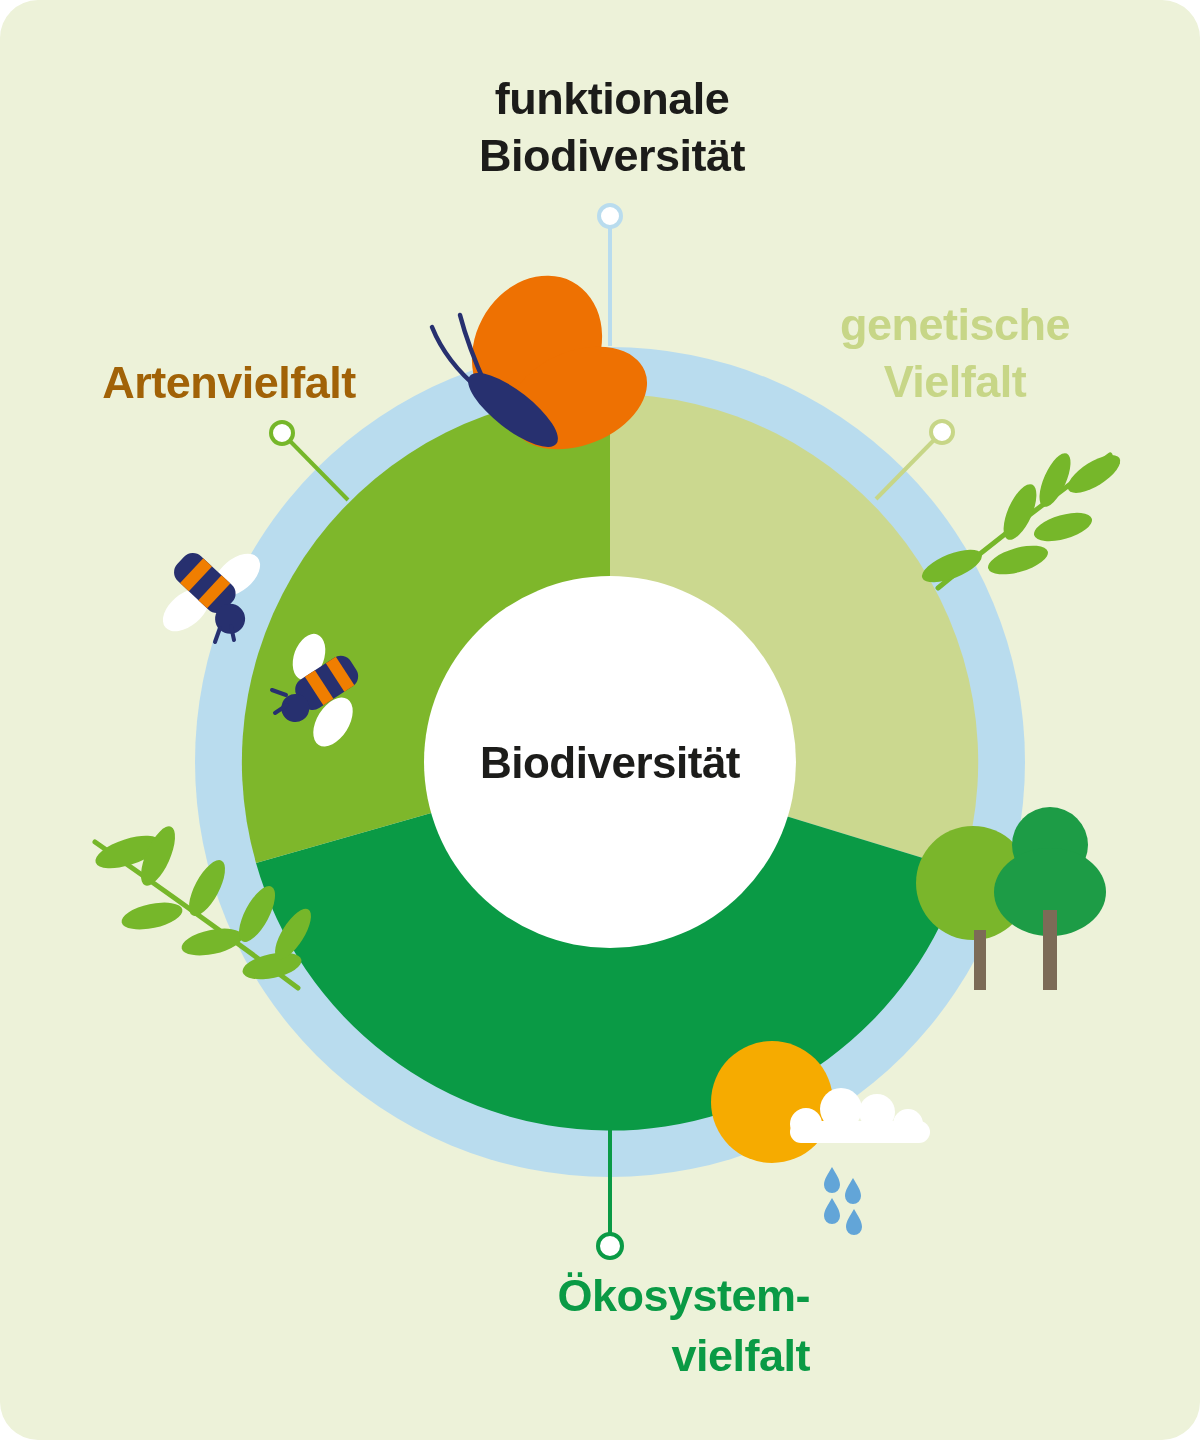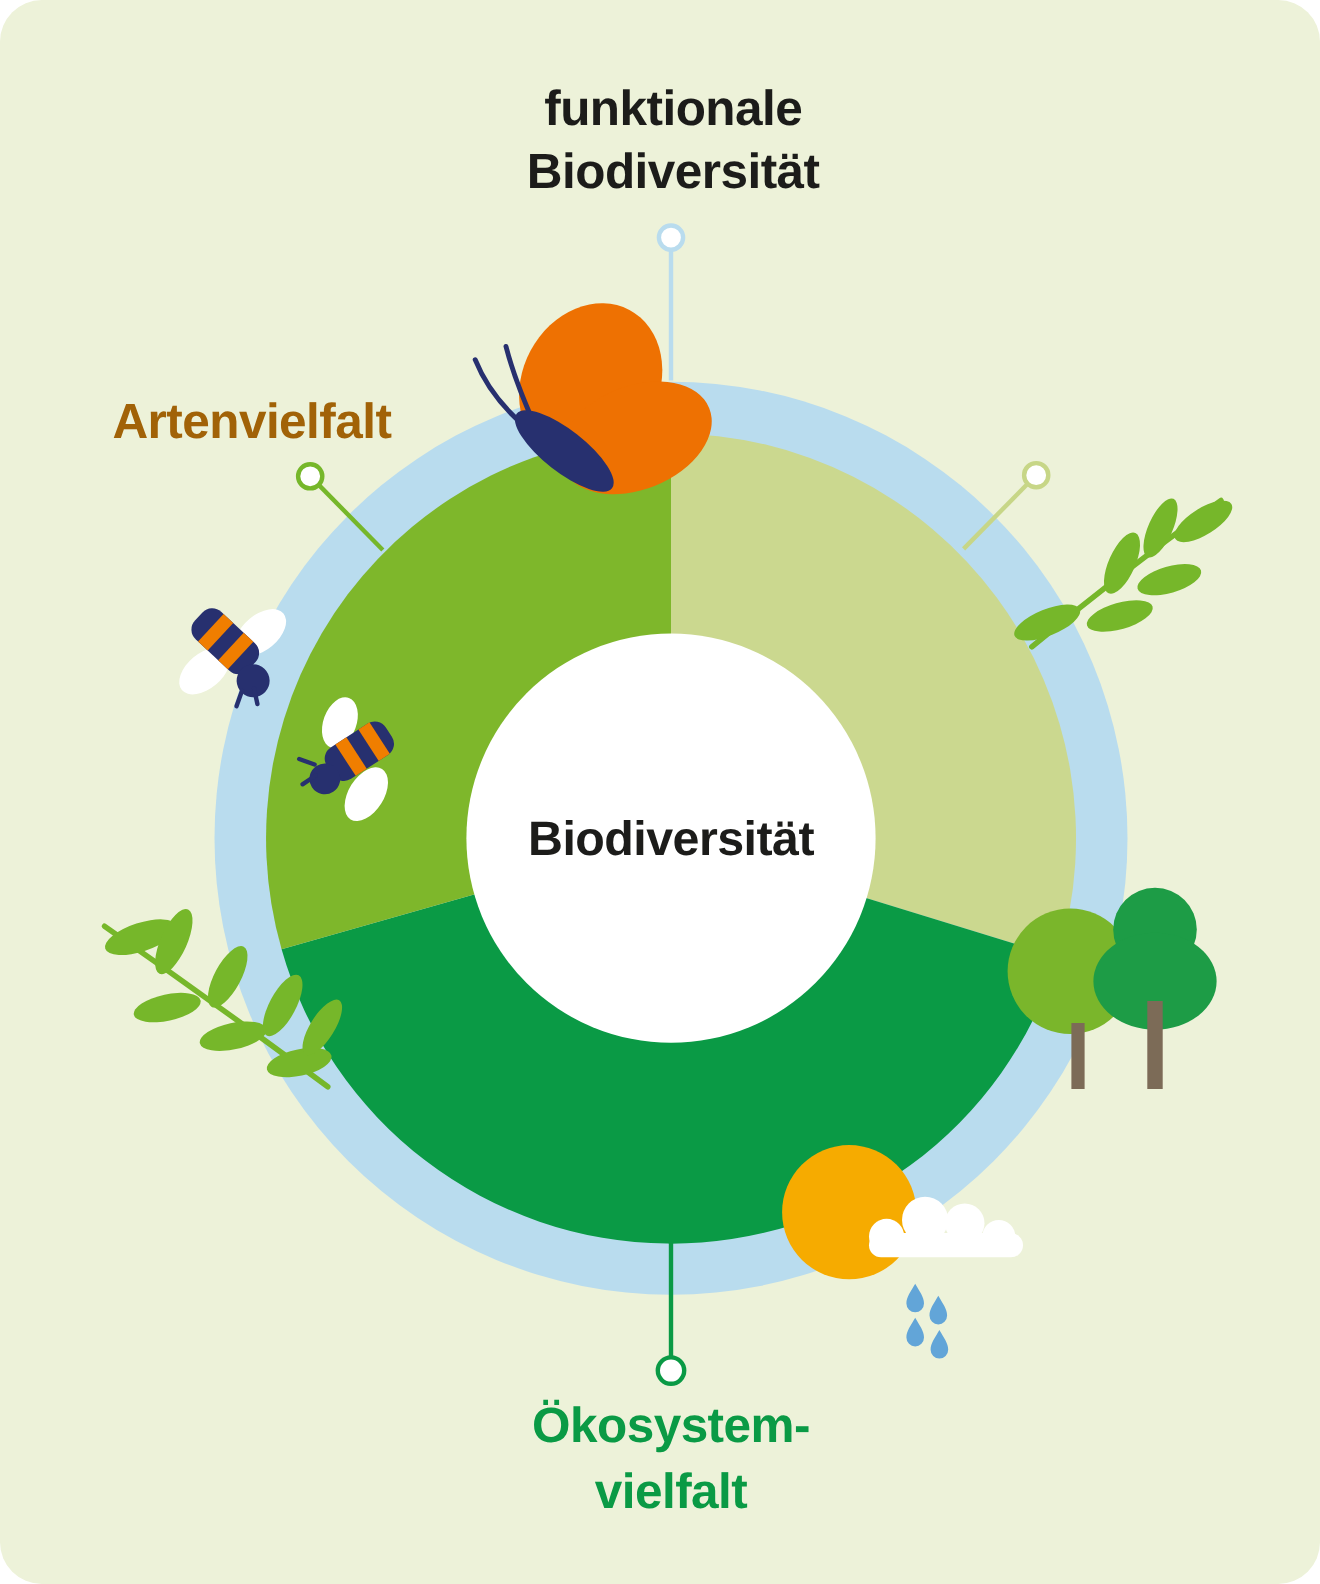--- a/index.html
+++ b/index.html
@@ -162,25 +162,29 @@
         <path transform="translate(854 1223)" d="M0 -14 C4 -7 8 -2 8 4 A8 8 0 1 1 -8 4 C-8 -2 -4 -7 0 -14 Z"></path>
       </g>
     </g>
   </svg>
 
   <div class="label label-functional" style="color: rgb(28, 28, 26);">
     <div>funktionale</div>
     <div>Biodiversität</div>
   </div>
 
+  <div class="label label-genetic" style="color: rgb(199, 214, 135);">
+    <div>genetische</div>
+    <div>Vielfalt</div>
+  </div>
 
   <div class="label label-species" style="color: #a16207;">
     <div>Artenvielfalt</div>
   </div>
 
   <div class="label label-center" style="color: rgb(28, 28, 26);">Biodiversität</div>
 
-  <div class="label label-ecosystem" style="color: rgb(10, 154, 69);">
+  <div class="label label-ecosystem" style="color: rgb(10, 154, 69); text-align: right;">
     <div>Ökosystem-</div>
     <div>vielfalt</div>
   </div>
 
 </div>
 
 </body></html>

